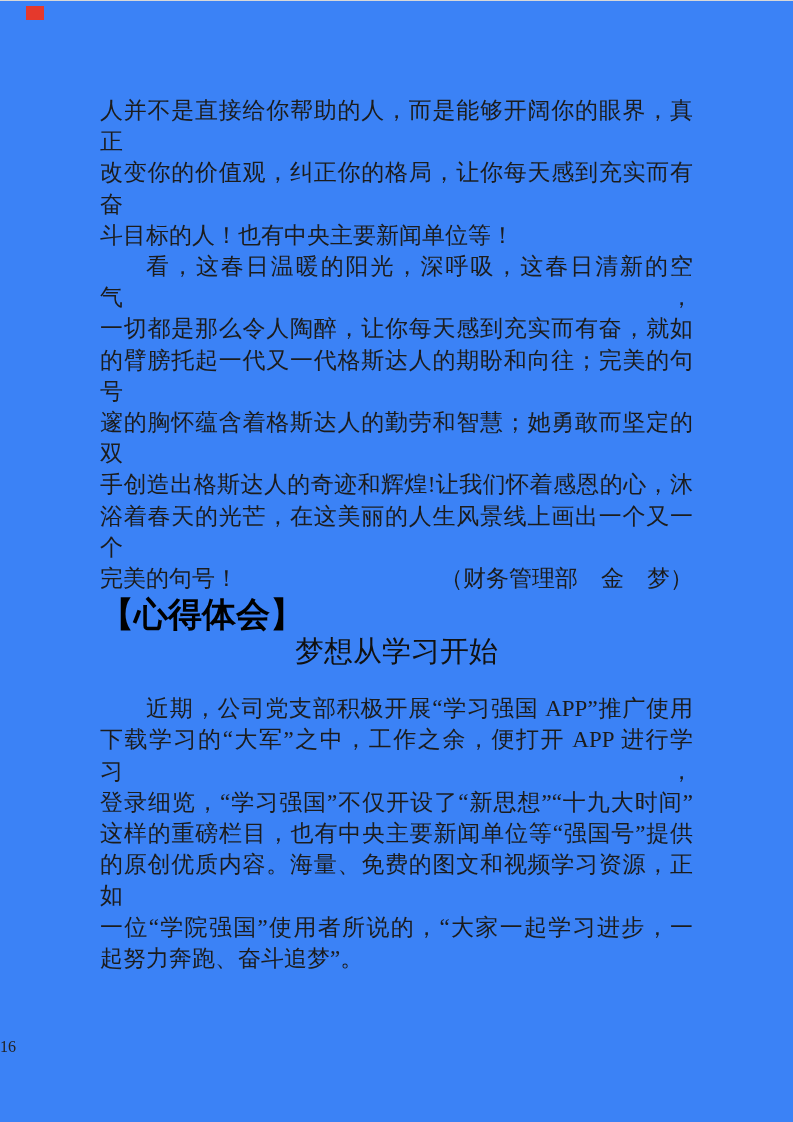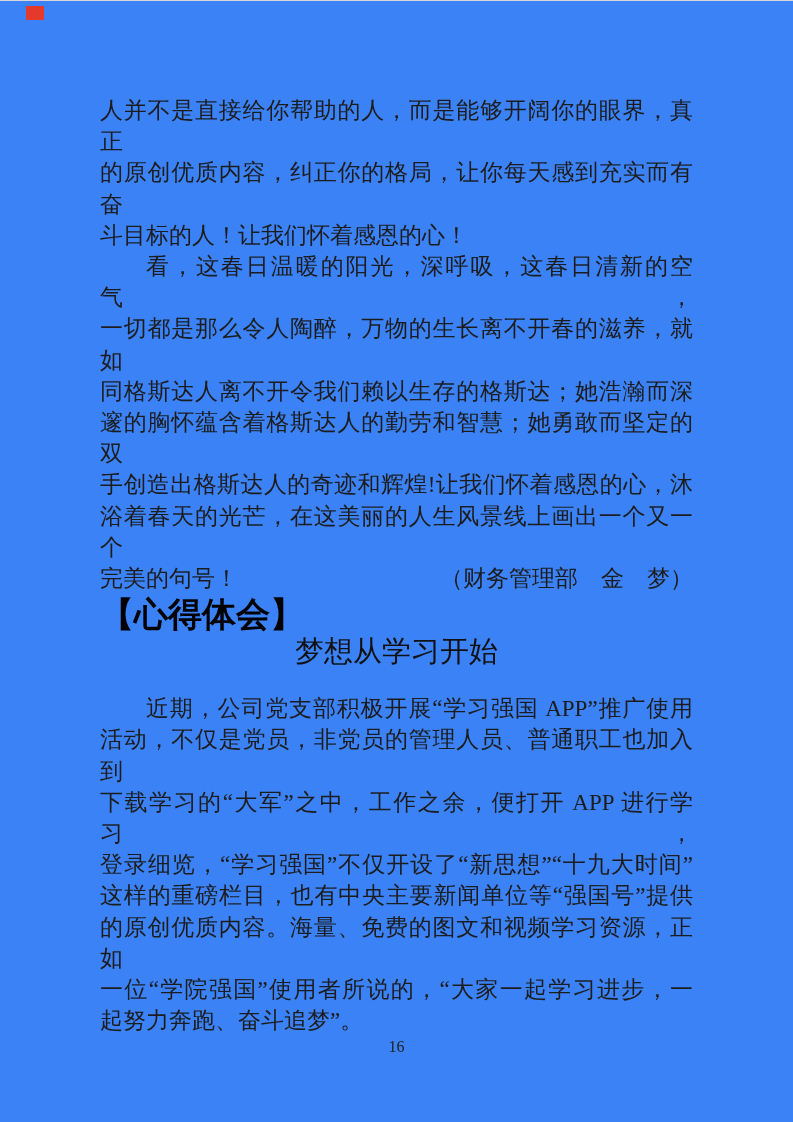--- a/index.html
+++ b/index.html
@@ -39,61 +39,60 @@
   }
   .article-title{
     margin:2px 0 24px 0;
     text-align:center;
     font-family:Liberation Serif, serif;
     font-size:29px;line-height:36px;
     color:#111;
   }
   .page-number{
     position:absolute;left:0;top:1036px;width:100%;
-    text-align:center;
+    text-align:left;
     font-size:16px;line-height:20px;
     color:#222;
   }
 </style>
 </head>
 <body>
 
 <div class="page">
 
   <div class="corner-mark" style="background: rgb(229, 57, 44);"></div>
 
   <div class="textcol">
 
     <div>
         <div class="line fill">人并不是直接给你帮助的人，而是能够开阔你的眼界，真正</div>
-        <div class="line fill">的原创优质内容，纠正你的格局，让你每天感到充实而有奋</div>
-        <div class="line">斗目标的人！让我们怀着感恩的心！</div>
+        <div class="line fill">改变你的价值观，纠正你的格局，让你每天感到充实而有奋</div>
+        <div class="line">斗目标的人！也有中央主要新闻单位等！</div>
       </div>
 
     <div>
         <div class="line fill ind">看，这春日温暖的阳光，深呼吸，这春日清新的空气，</div>
-        <div class="line fill">一切都是那么令人陶醉，万物的生长离不开春的滋养，就如</div>
-        <div class="line fill">同格斯达人离不开令我们赖以生存的格斯达；她浩瀚而深</div>
+        <div class="line fill">一切都是那么令人陶醉，让你每天感到充实而有奋，就如</div>
+        <div class="line fill">的臂膀托起一代又一代格斯达人的期盼和向往；完美的句号</div>
         <div class="line fill">邃的胸怀蕴含着格斯达人的勤劳和智慧；她勇敢而坚定的双</div>
         <div class="line fill">手创造出格斯达人的奇迹和辉煌!让我们怀着感恩的心，沐</div>
         <div class="line fill">浴着春天的光芒，在这美丽的人生风景线上画出一个又一个</div>
       </div>
 
     <div class="line sigrow">
       <span>完美的句号！</span>
       <span>（财务管理部　金　梦）</span>
     </div>
 
     <div class="section-header">【心得体会】</div>
 
     <div class="article-title">梦想从学习开始</div>
 
     <div>
         <div class="line fill ind">近期，公司党支部积极开展“学习强国 APP”推广使用</div>
-        <div class="line fill">活动，不仅是党员，非党员的管理人员、普通职工也加入到</div>
         <div class="line fill">下载学习的“大军”之中，工作之余，便打开 APP 进行学习，</div>
         <div class="line fill">登录细览，“学习强国”不仅开设了“新思想”“十九大时间”</div>
         <div class="line fill">这样的重磅栏目，也有中央主要新闻单位等“强国号”提供</div>
         <div class="line fill">的原创优质内容。海量、免费的图文和视频学习资源，正如</div>
         <div class="line fill">一位“学院强国”使用者所说的，“大家一起学习进步，一</div>
         <div class="line">起努力奔跑、奋斗追梦”。</div>
       </div>
 
   </div>
 

